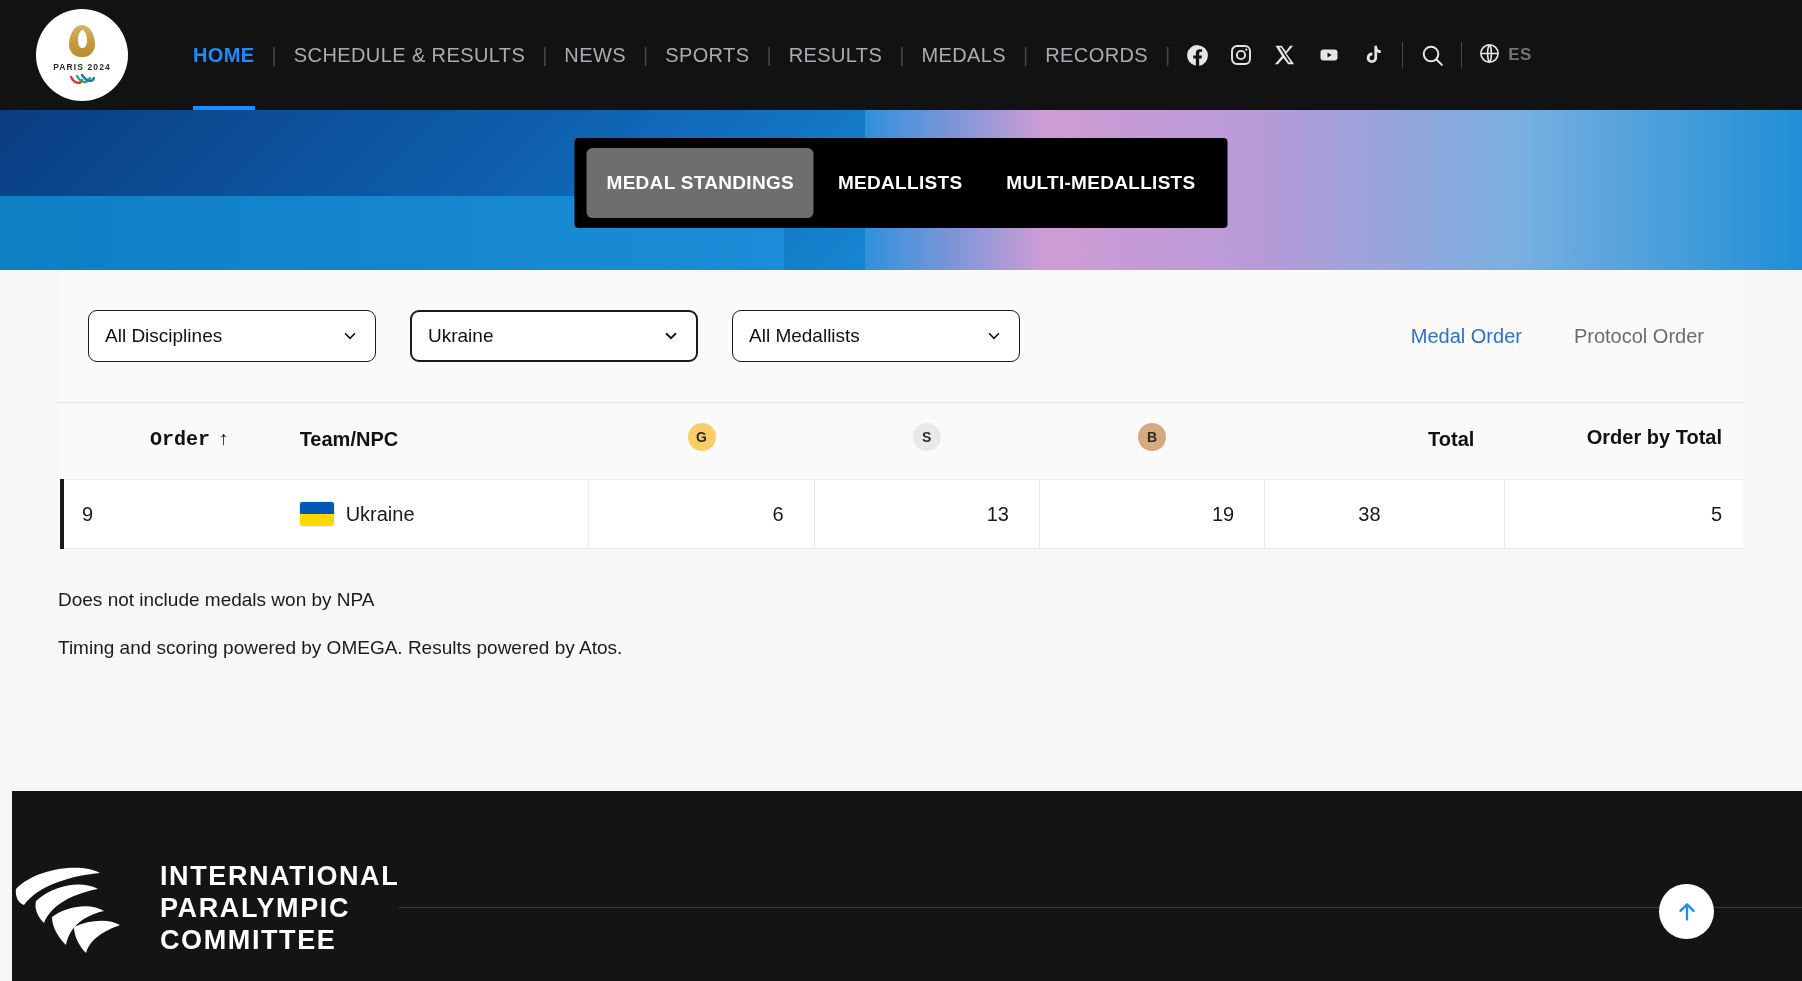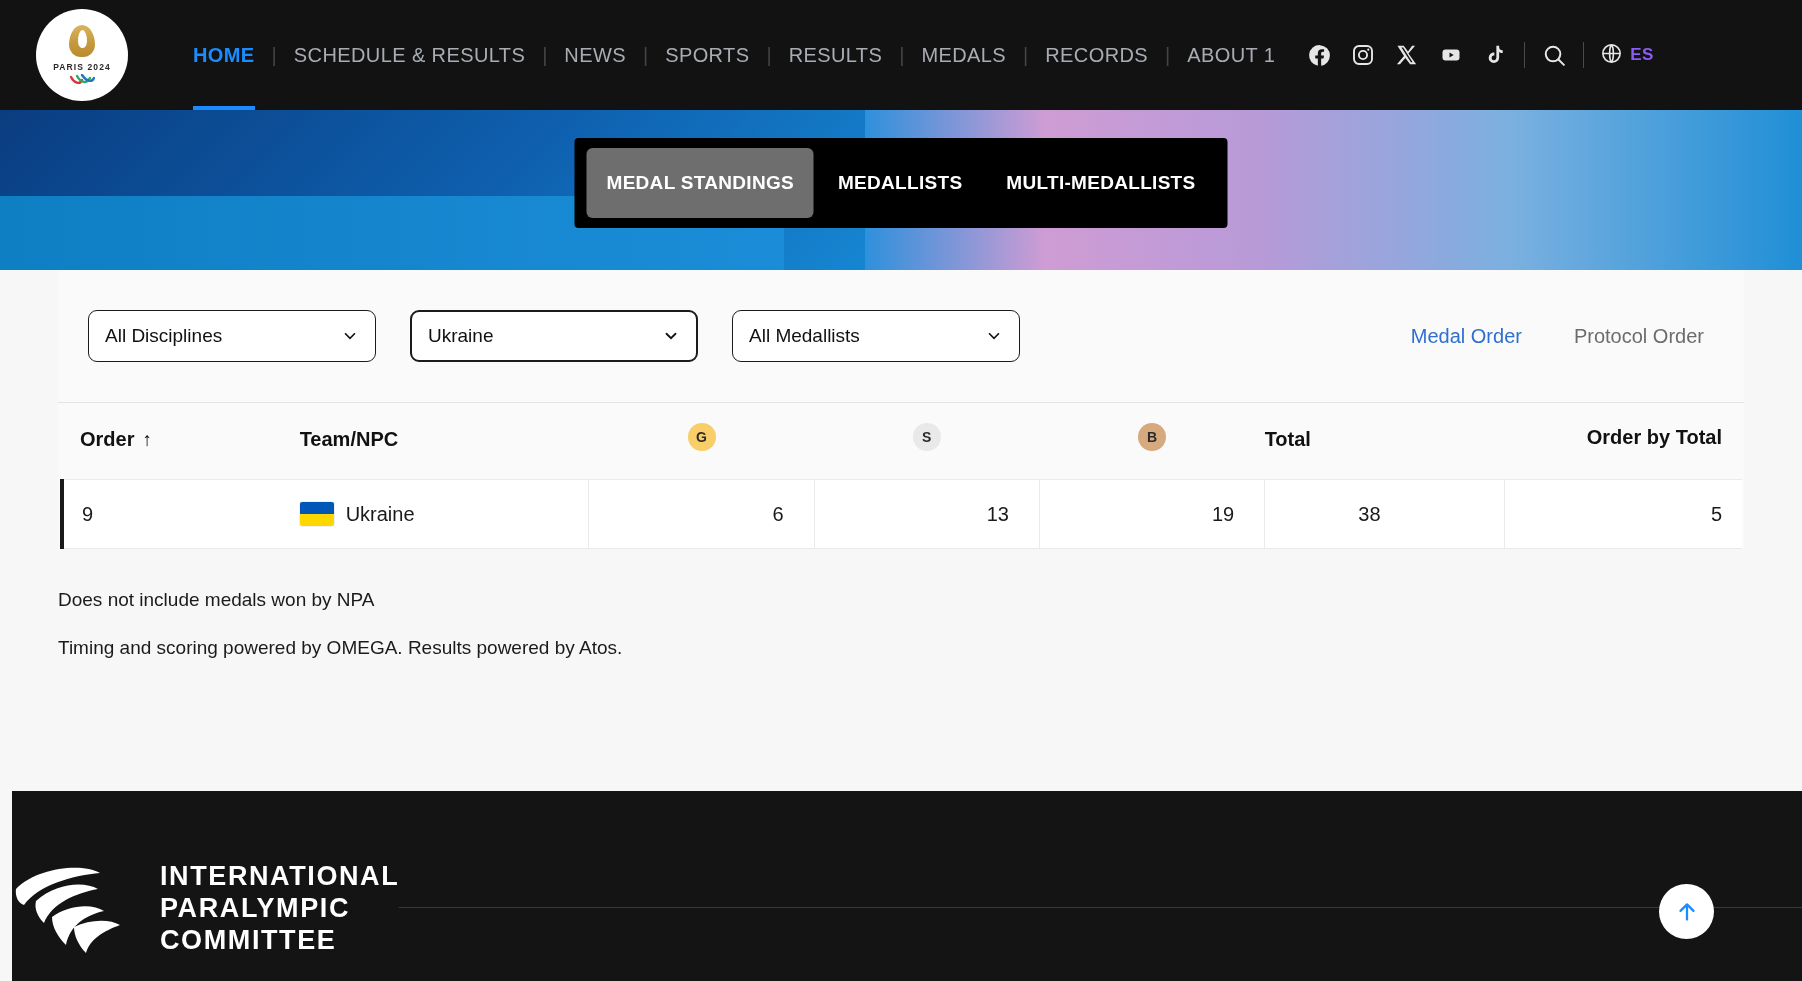--- a/index.html
+++ b/index.html
@@ -74,21 +74,21 @@
   .nav-sep { color:#444; font-size:20px; }
 
   .social { display:flex; align-items:center; gap: 18px; margin-left: 14px; }
   .social-ico {
     width: 26px; height: 26px;
     display:flex; align-items:center; justify-content:center;
     cursor:pointer;
   }
   .social-ico svg { display:block; }
   .vsep { width:1px; height:26px; background:#4a4a4a; margin: 0 16px; }
-  .lang { display:flex; align-items:center; gap:7px; color:#8b5cf6; cursor:pointer;text-align:center; }
+  .lang { display:flex; align-items:center; gap:7px; color:#737373; cursor:pointer;text-align:center; }
   .lang-label { font-size:17px; font-weight:700; letter-spacing:.4px; }
 
   
   .hero {
     height: 160px;
     position: relative;
     overflow: hidden;
     background: linear-gradient(90deg,
        #083b7a 0%, #0d5ba8 18%, #1183cf 36%, #1e8fdc 47%,
        #cf9cd4 58%, #b79ad8 70%, #7ab0e0 84%, #1f8fd6 100%);
@@ -156,24 +156,24 @@
   
   .tablewrap { background:#fafafa; padding: 0 2px; }
   table { width:100%; border-collapse: collapse; table-layout: fixed; }
   thead th {
     font-size:20px; color:#111; font-weight:700;
     padding: 20px 0 28px 0;
     vertical-align: bottom;
     background:#fafafa;
     font-family:"Liberation Sans Narrow","Liberation Sans",sans-serif;
   }
-  th.c-order { width: 230px; text-align:left; padding-left:18px; }
+  th.c-order { width: 230px; text-align:center; padding-left:18px;font-family:Liberation Mono, monospace; }
   th.c-team  { width: 280px; text-align:left; }
   th.c-med   { width: 218px; text-align:center; }
-  th.c-total { width: 232px; text-align:left; padding-right: 30px;}
+  th.c-total { width: 232px; text-align:right; padding-right: 30px;}
   th.c-obt   { width: 230px; text-align:right; padding-right: 20px; line-height:1.42; }
   .sort-arrow { margin-left:8px; font-size:19px; font-weight:400; }
 
   .medal-badge {
     display:inline-flex; align-items:center; justify-content:center;
     width: 28px; height: 28px; border-radius:50%;
     font-size:14px; font-weight:700; color:#2b2b2b;
     font-family:"Liberation Sans", sans-serif;
   }
 
@@ -257,21 +257,20 @@
     <div class="nav-link">NEWS</div>
     <span class="nav-sep">|</span>
     <div class="nav-link">SPORTS</div>
     <span class="nav-sep">|</span>
     <div class="nav-link">RESULTS</div>
     <span class="nav-sep">|</span>
     <div class="nav-link">MEDALS</div>
     <span class="nav-sep">|</span>
     <div class="nav-link">RECORDS</div>
     <span class="nav-sep">|</span>
-    <div class="nav-link">ABOUT 1</div>
   </div>
 
   <div class="social">
     <div class="social-ico">
       <svg width="25" height="25" viewBox="0 0 24 24" fill="#e6e6e6">
         <path d="M22 12a10 10 0 10-11.6 9.9v-7h-2.5V12h2.5V9.8c0-2.5 1.5-3.9 3.8-3.9 1.1 0 2.2.2 2.2.2v2.4h-1.2c-1.2 0-1.6.8-1.6 1.6V12h2.7l-.4 2.9h-2.3v7A10 10 0 0022 12z"></path>
       </svg>
     </div>
     <div class="social-ico">
       <svg width="24" height="24" viewBox="0 0 24 24" fill="none" stroke="#e6e6e6" stroke-width="1.9">

